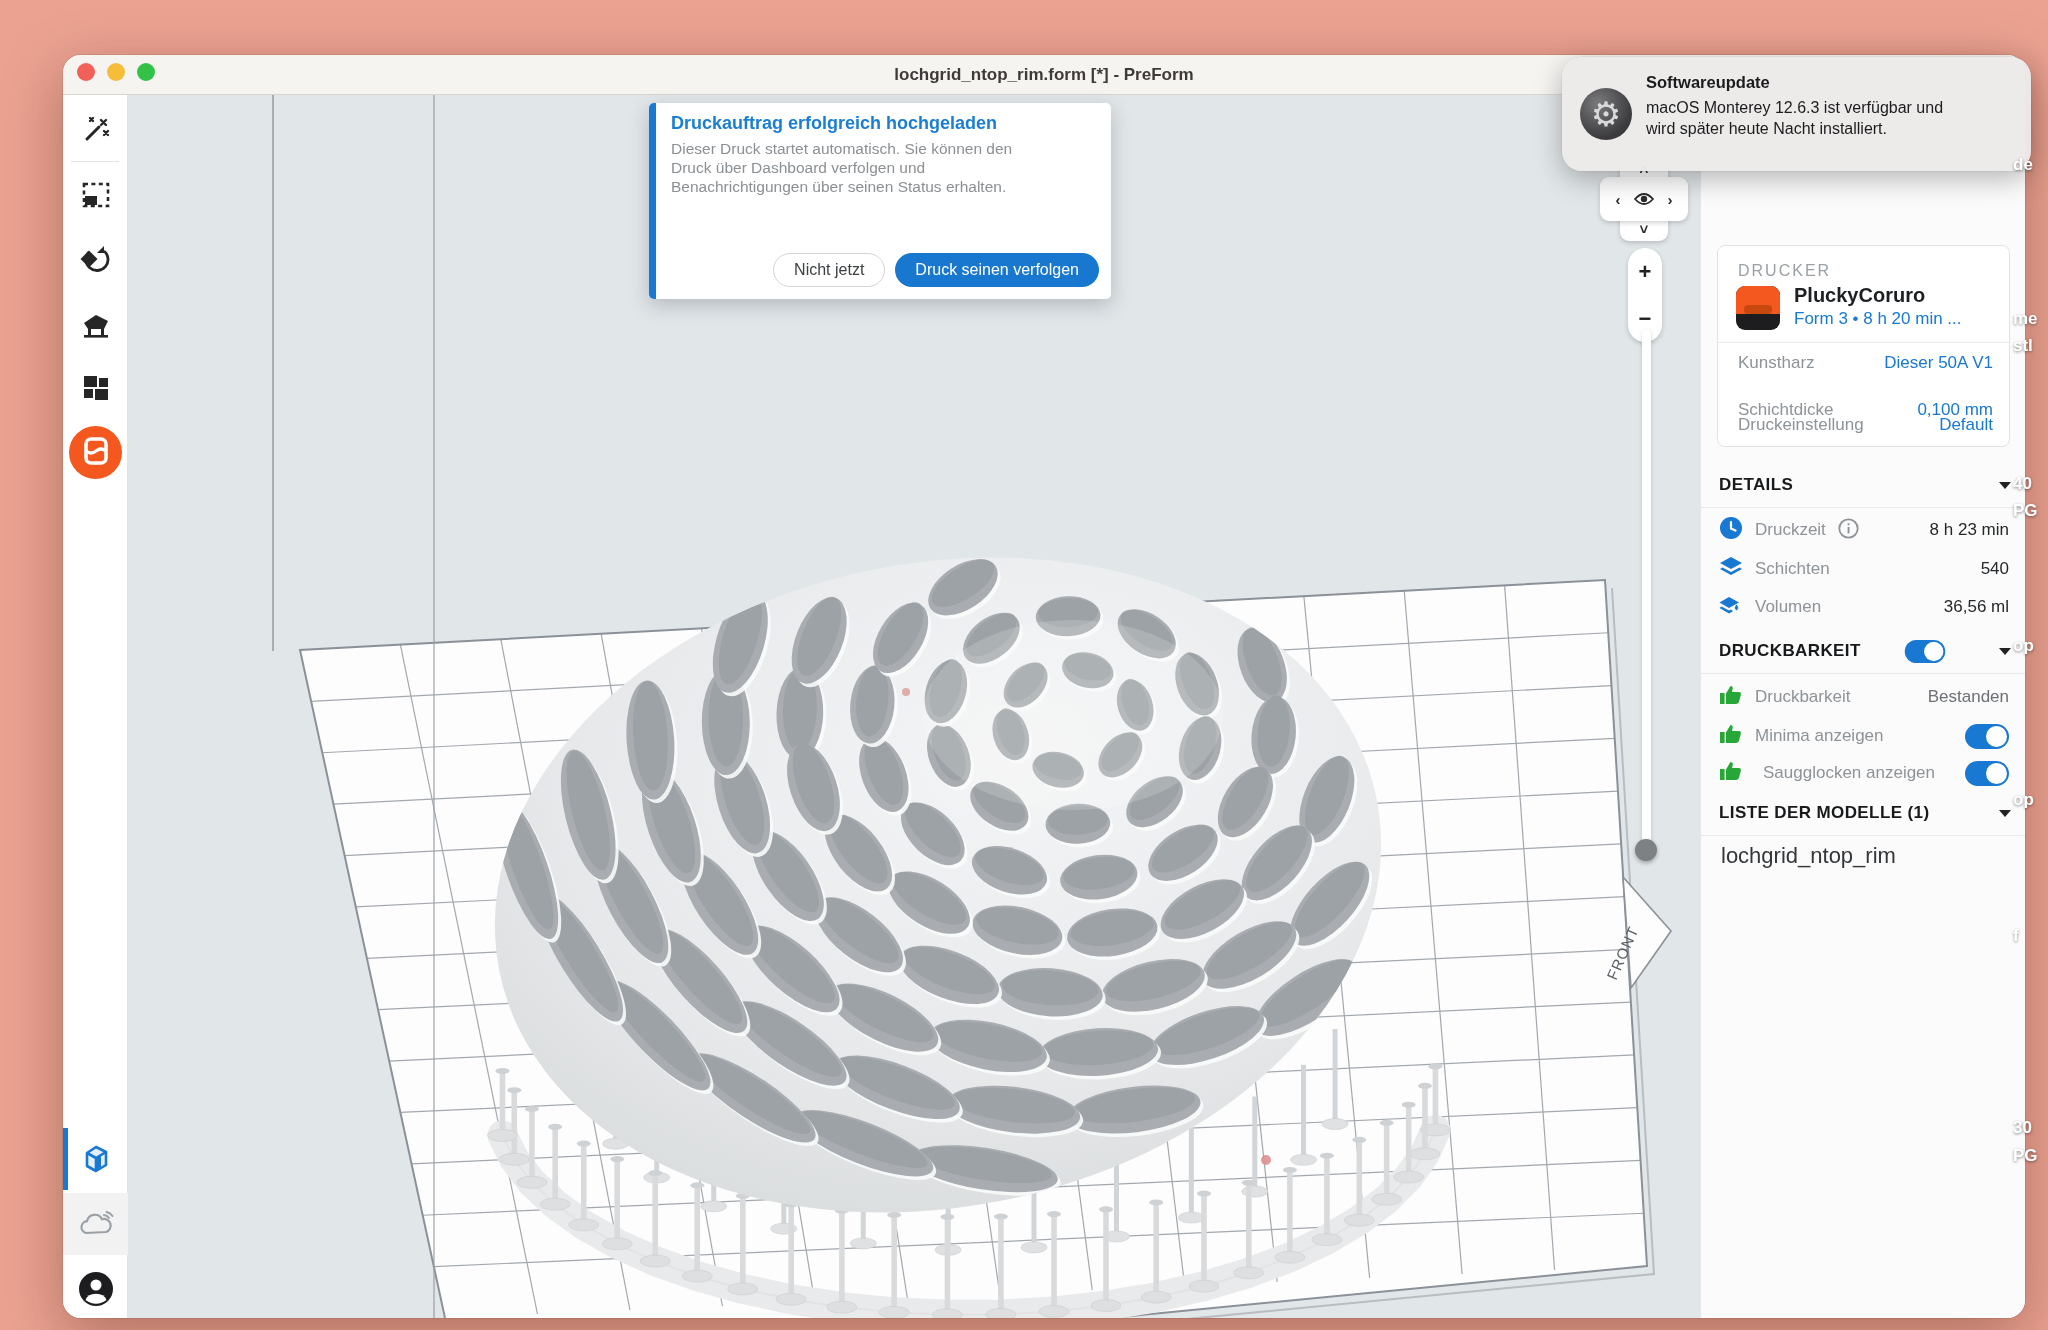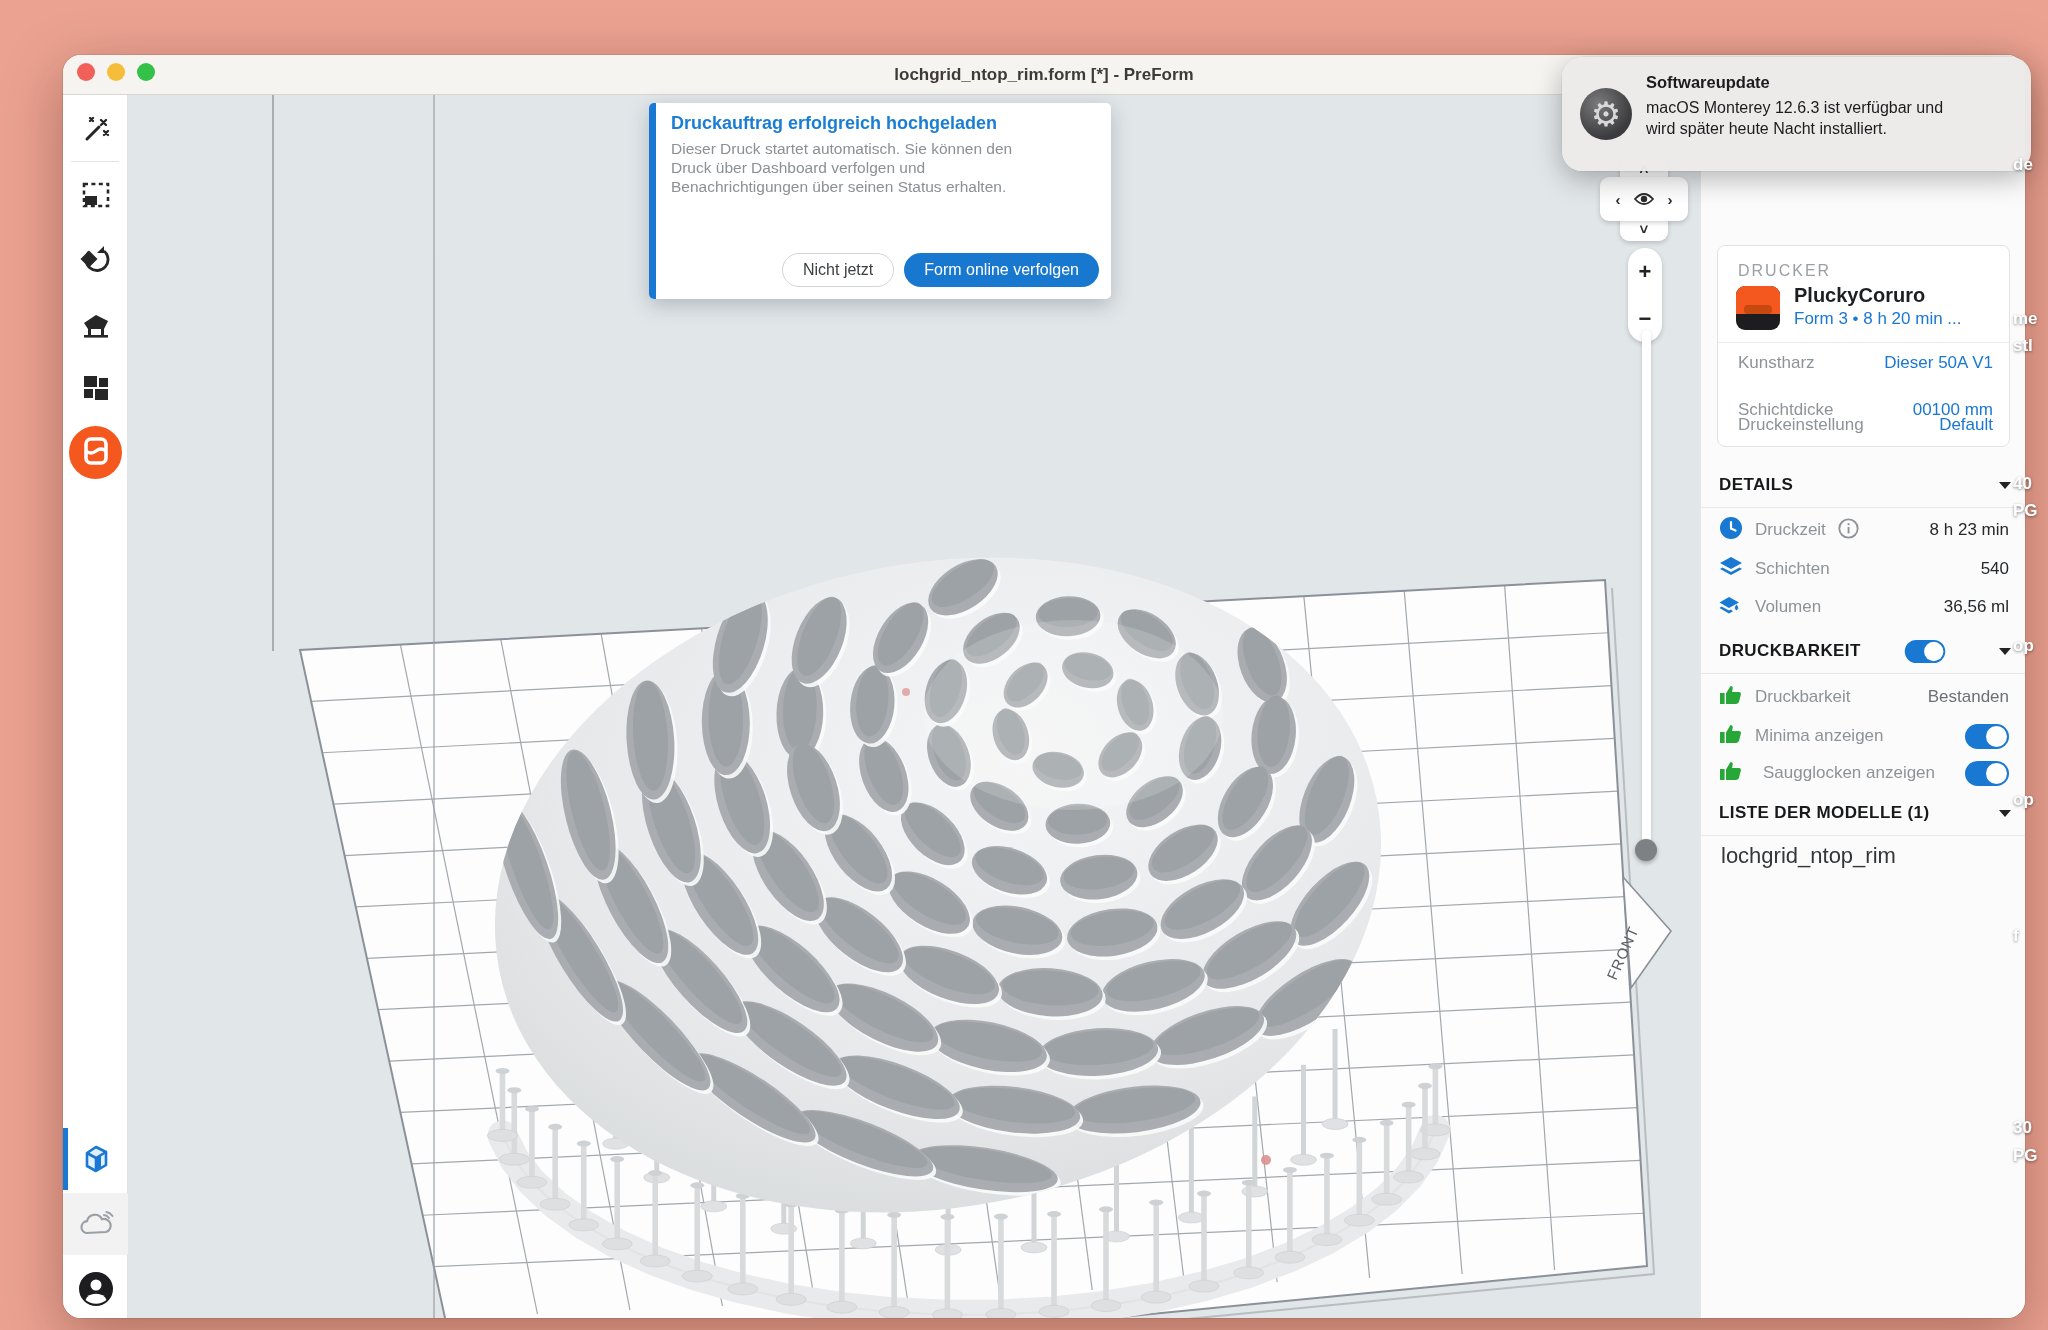--- a/index.html
+++ b/index.html
@@ -595,42 +595,42 @@
   <div class="dialog">
     <div class="bluebar"></div>
     <h3>Druckauftrag erfolgreich hochgeladen</h3>
     <div class="body">
       <div>Dieser Druck startet automatisch. Sie können den</div>
       <div>Druck über Dashboard verfolgen und</div>
       <div>Benachrichtigungen über seinen Status erhalten.</div>
     </div>
     <div class="btnrow">
       <div class="btn secondary">Nicht jetzt</div>
-      <div class="btn primary">Form online verfolgen</div>
+      <div class="btn primary">Druck seinen verfolgen</div>
     </div>
   </div>
 
   <div class="sidebar">
 
     <div class="card">
       <div class="seclabel">DRUCKER</div>
       <div class="printer-icon">
         <div class="top"></div>
           <div class="slot"></div>
       </div>
       <div class="pname">PluckyCoruro</div>
       <div class="plink">Form 3 • 8 h 20 min ...</div>
       <div class="cdiv"></div>
       <div class="kvrow" style="top:102px;">
         <span class="k">Kunstharz</span>
         <span class="v">Dieser 50A V1</span>
       </div>
       <div class="kvrow" style="top:149px;">
         <span class="k">Schichtdicke</span>
-        <span class="v">00100 mm</span>
+        <span class="v">0,100 mm</span>
       </div>
       <div class="kvrow" style="top:164px;">
         <span class="k">Druckeinstellung</span>
         <span class="v">Default</span>
       </div>
     </div>
 
     <div class="sec-header" style="top:375px;">
       <span class="t">DETAILS</span>
       <span class="caret"></span>

